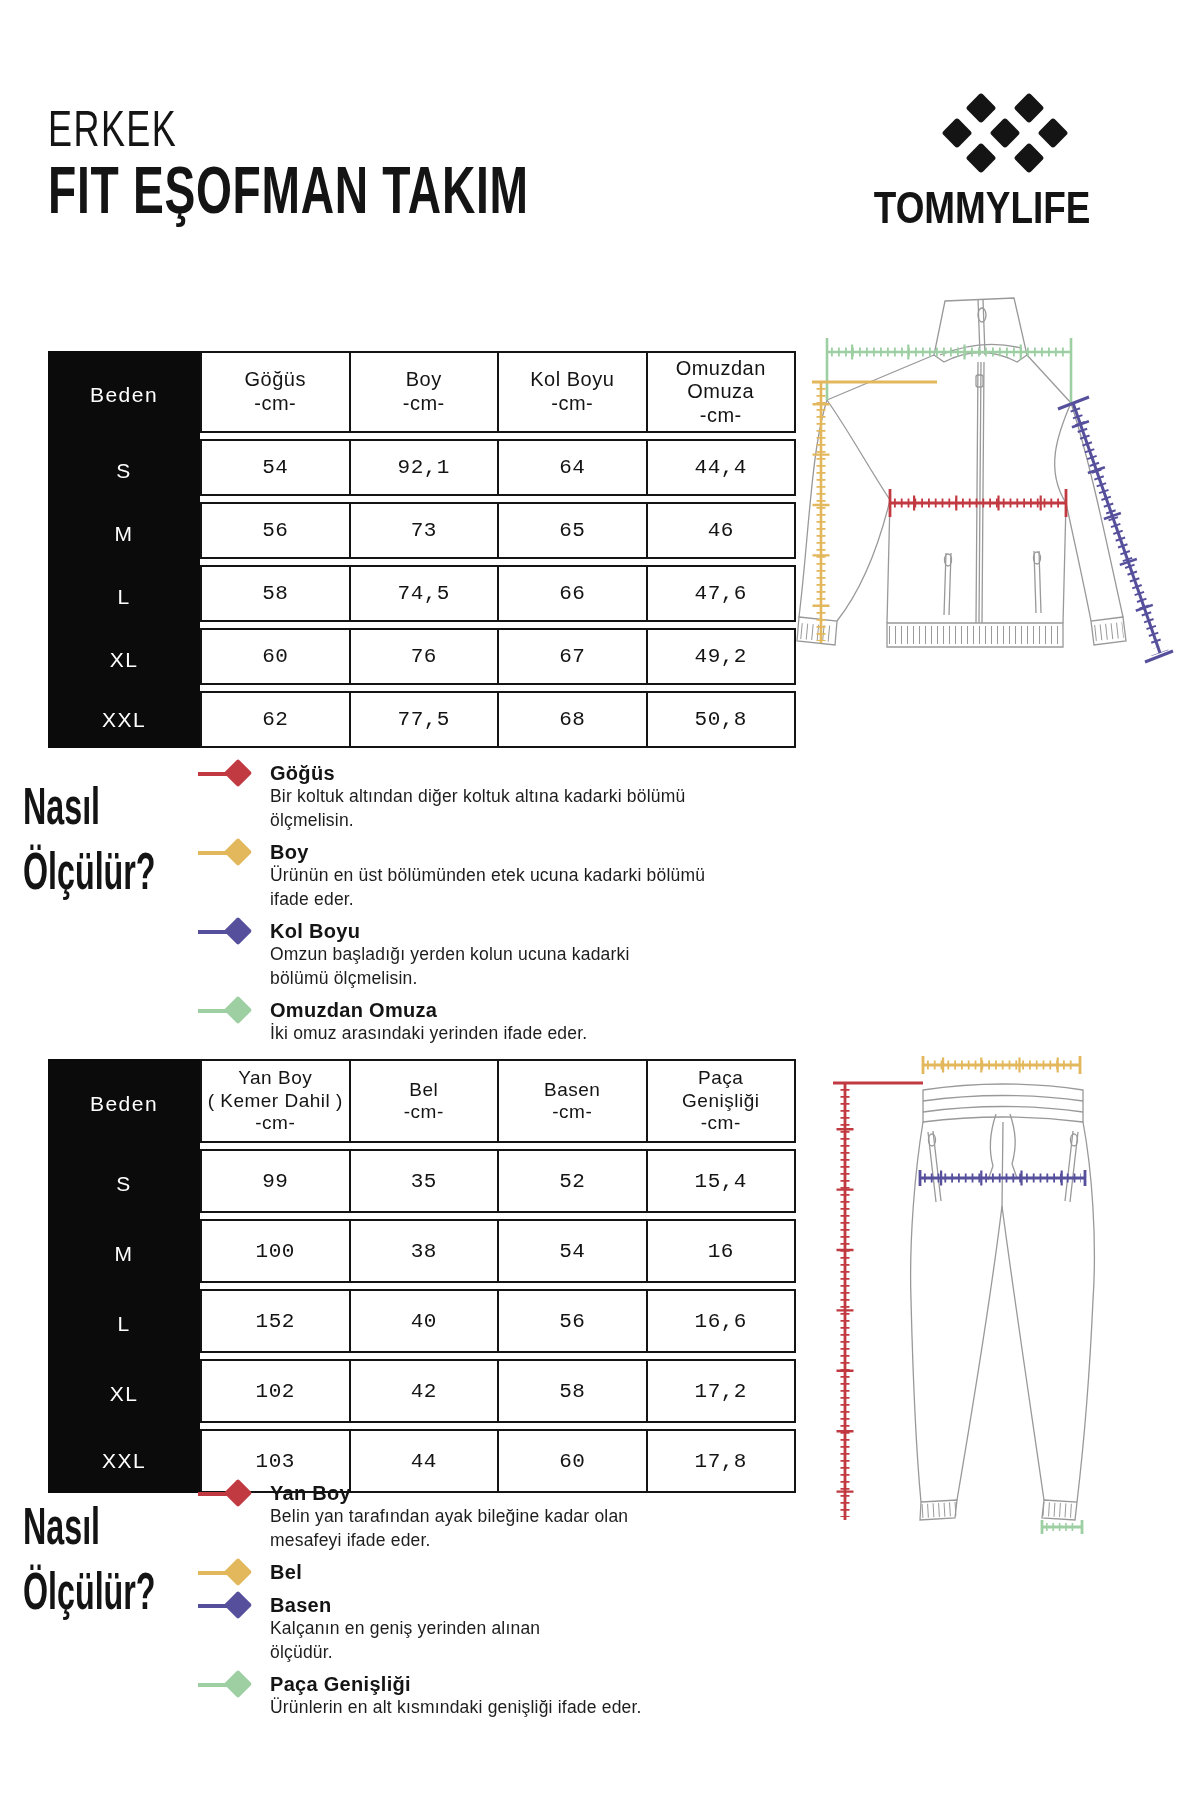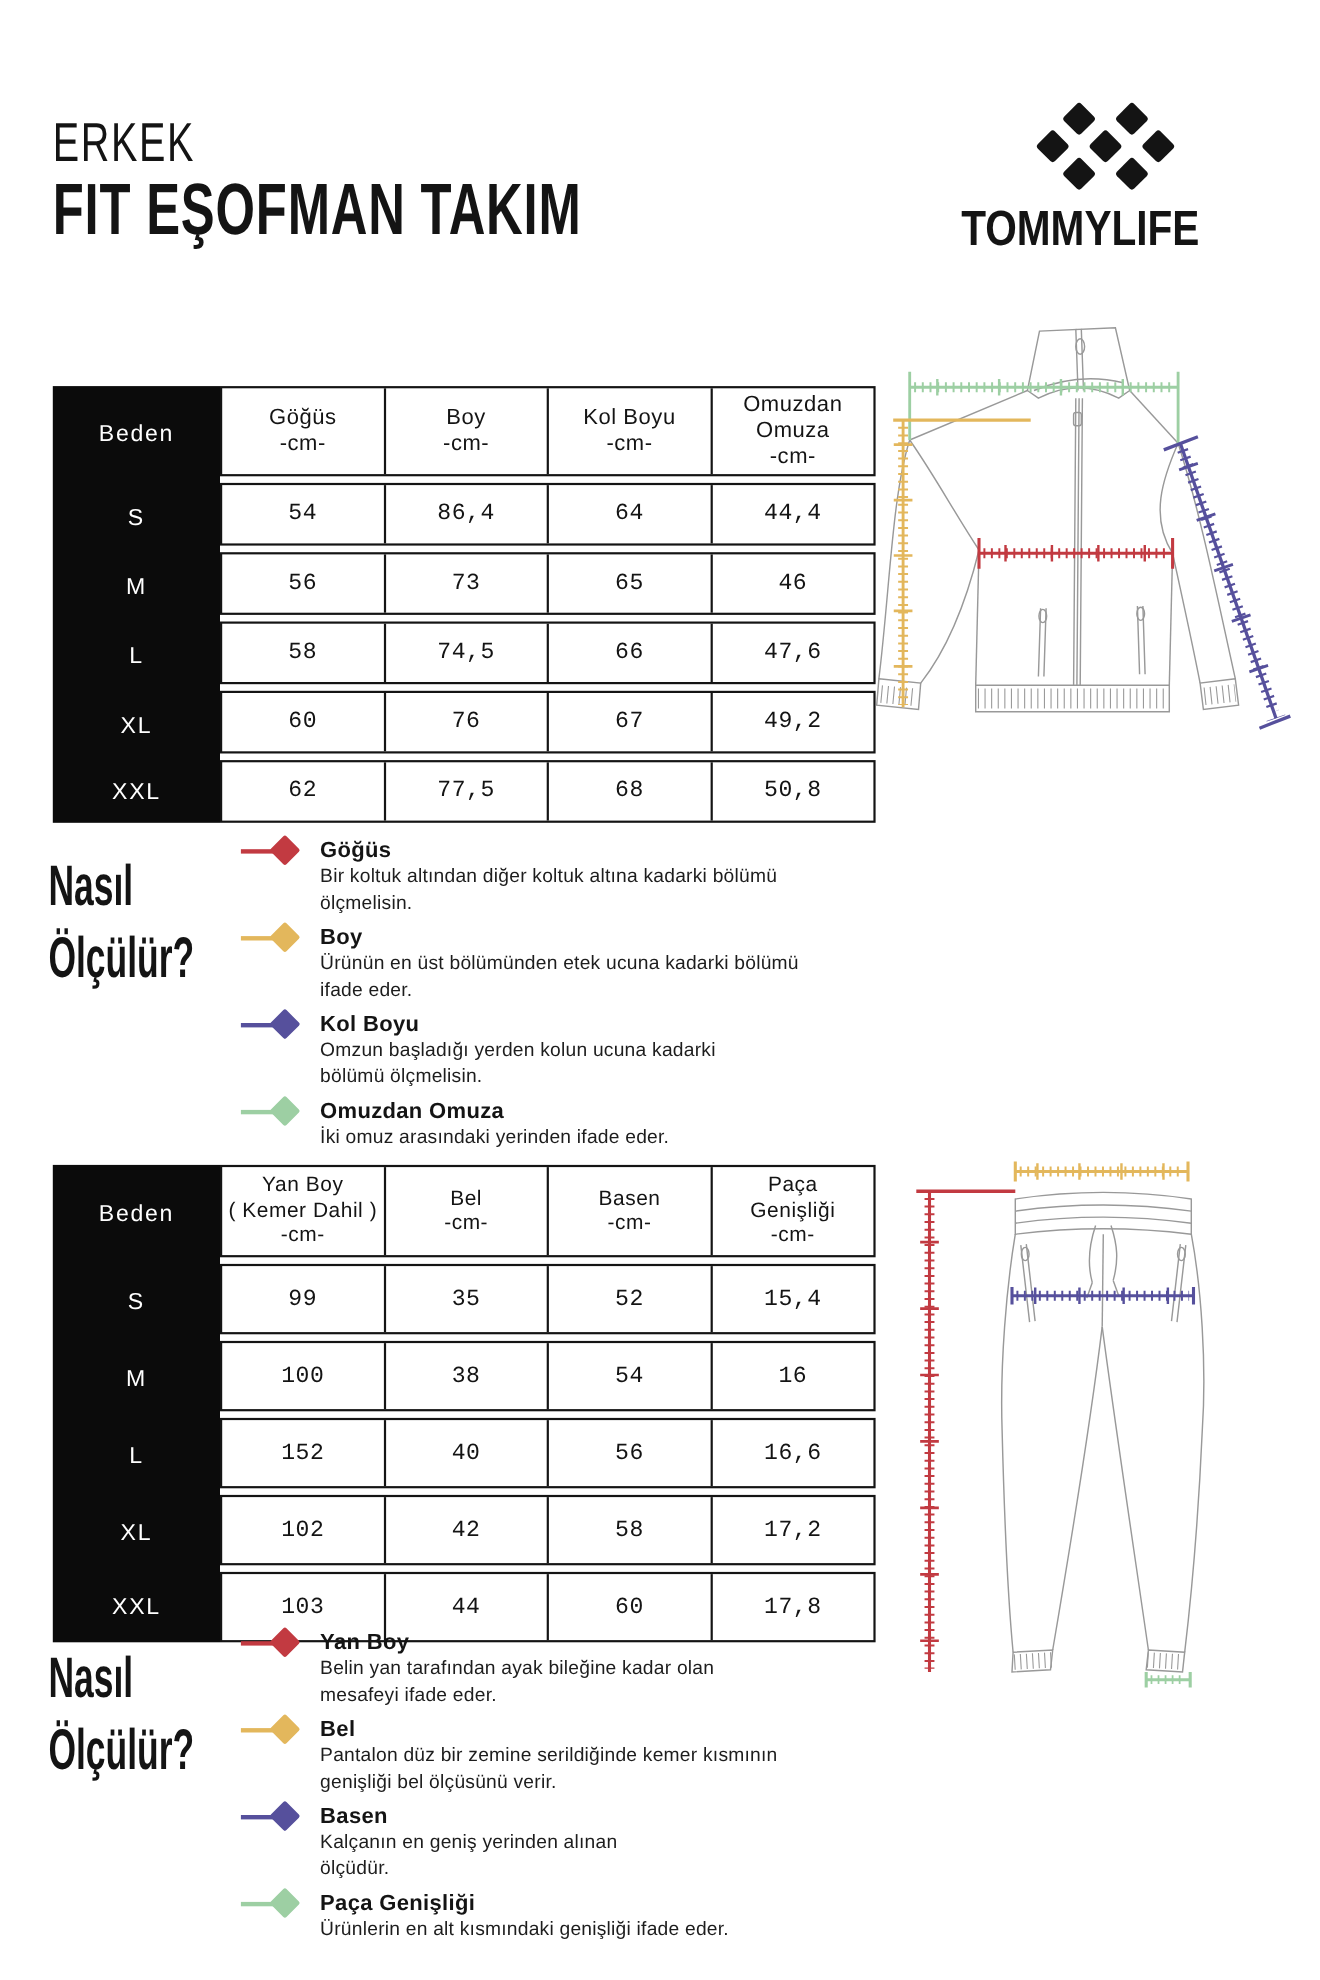--- a/index.html
+++ b/index.html
@@ -42,21 +42,21 @@
   .t1 .bcell:last-child { height:57px; }
   
   .t2 .head-box { height:84px; }
   .t2 .head-box .tcell { font-size:19px; }
   .t2 .row-box  { height:64px; }
   .t2 .bhead { height:90px; }
   .t2 .bcell { height:70px; }
   .t2 .bcell:last-child { height:64px; }
 
   
-  .legend { position:absolute; left:44px; width:720px; }
+  .legend { position:absolute; left:23px; width:720px; }
   .measure-heading { position:absolute; left:0; top:12px; font-size:52px; font-weight:600;
                      line-height:1.25; transform:scaleX(.62); transform-origin:left top;
                      white-space:pre-line; }
   .legend-items { margin-left:175px; }
   .legend-item { display:flex; margin-bottom:9px; }
   .legend-marker { width:72px; flex:none; position:relative; height:24px; }
   .legend-marker .mline { position:absolute; left:0; top:10px; width:34px; height:3.5px; }
   .legend-marker .mdiamond { position:absolute; left:30px; top:1px; width:20px; height:20px;
                              transform:rotate(45deg); border-radius:2px; }
   .legend-title { font-size:20px; font-weight:700; line-height:22px; letter-spacing:.3px; }
@@ -98,21 +98,21 @@
       <div class="tcell">Boy
 -cm-</div>
       <div class="tcell">Kol Boyu
 -cm-</div>
       <div class="tcell">Omuzdan
 Omuza
 -cm-</div>
     </div>
     <div class="tbox row-box">
       <div class="tcell">54</div>
-      <div class="tcell">86,4</div>
+      <div class="tcell">92,1</div>
       <div class="tcell">64</div>
       <div class="tcell">44,4</div>
     </div>
     <div class="tbox row-box">
       <div class="tcell">56</div>
       <div class="tcell">73</div>
       <div class="tcell">65</div>
       <div class="tcell">46</div>
     </div>
     <div class="tbox row-box">
@@ -379,22 +379,20 @@
 mesafeyi ifade eder.</div>
       </div>
     </div>
     <div class="legend-item">
       <div class="legend-marker">
         <div class="mline" style="background-color: rgb(227, 183, 92);"></div>
           <div class="mdiamond" style="background-color: rgb(227, 183, 92);"></div>
       </div>
       <div>
         <div class="legend-title">Bel</div>
-        <div class="legend-desc">Pantalon düz bir zemine serildiğinde kemer kısmının
-genişliği bel ölçüsünü verir.</div>
       </div>
     </div>
     <div class="legend-item">
       <div class="legend-marker">
         <div class="mline" style="background-color: rgb(86, 80, 156);"></div>
           <div class="mdiamond" style="background-color: rgb(86, 80, 156);"></div>
       </div>
       <div>
         <div class="legend-title">Basen</div>
         <div class="legend-desc">Kalçanın en geniş yerinden alınan

